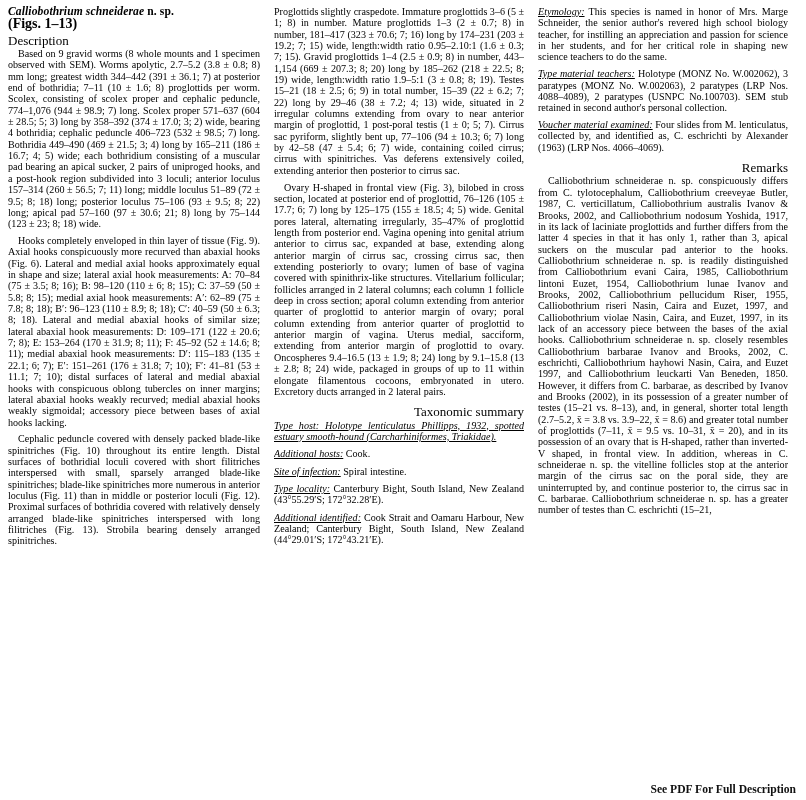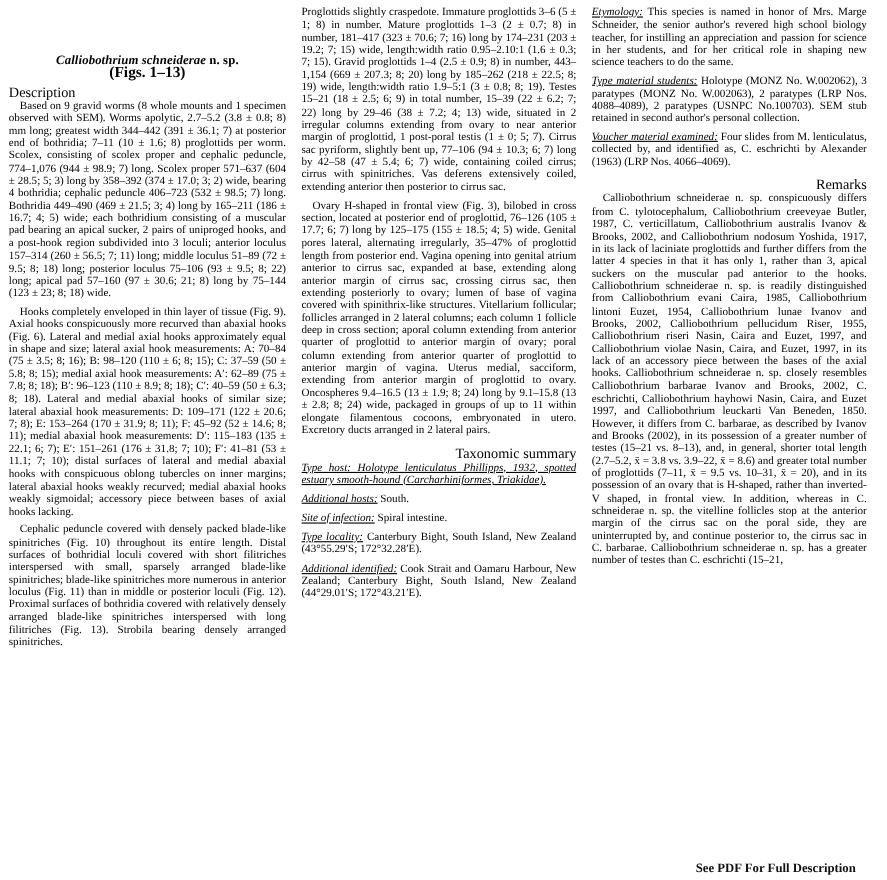--- a/index.html
+++ b/index.html
@@ -40,23 +40,22 @@
   .col.c2 { width: 250px; }
   .col.c3 { width: 250px; }
   p {
     margin: 0 0 0 0;
     text-indent: 10px;
     text-align: justify;
     hyphens: auto;
   }
   p.noindent { text-indent: 0; }
   .title-block {
-    text-align: center;
+    text-align: left;
     margin-bottom: 5px;
-    margin-top: 43px;
   }
   .sp-title {
     font-style: italic;
     font-weight: bold;
     font-size: 11.6px;
     letter-spacing: 0.1px;
   }
   .sp-title .roman {
     font-style: normal;
     font-weight: bold;
@@ -76,21 +75,21 @@
     margin-top: 9px;
     text-align: right;
   }
   .gap-sm { height: 5.5px; }
   .it { font-style: italic; text-decoration: underline; }
   .tax-entry {
     margin-bottom: 6px;
   }
   .footer-note {
     position: absolute;
-    right: 28px;
+    right: 10px;
     bottom: 4px;
     font-weight: bold;
     font-size: 11.6px;
     color: #111111;
     font-family: "Liberation Serif", serif;
   }
 </style>
 </head>
 <body>
 
@@ -117,40 +116,40 @@
       <div class="gap-sm"></div>
       <p>Ovary H-shaped in frontal view (Fig. 3), bilobed in cross section, located at posterior end of proglottid, 76–126 (105 ± 17.7; 6; 7) long by 125–175 (155 ± 18.5; 4; 5) wide. Genital pores lateral, alternating irregularly, 35–47% of proglottid length from posterior end. Vagina opening into genital atrium anterior to cirrus sac, expanded at base, extending along anterior margin of cirrus sac, crossing cirrus sac, then extending posteriorly to ovary; lumen of base of vagina covered with spinithrix-like structures. Vitellarium follicular; follicles arranged in 2 lateral columns; each column 1 follicle deep in cross section; aporal column extending from anterior quarter of proglottid to anterior margin of ovary; poral column extending from anterior quarter of proglottid to anterior margin of vagina. Uterus medial, sacciform, extending from anterior margin of proglottid to ovary. Oncospheres 9.4–16.5 (13 ± 1.9; 8; 24) long by 9.1–15.8 (13 ± 2.8; 8; 24) wide, packaged in groups of up to 11 within elongate filamentous cocoons, embryonated in utero. Excretory ducts arranged in 2 lateral pairs.</p>
 
       <h3 class="head spaced">Taxonomic summary</h3>
 
       <div class="tax-entry">
         <p class="noindent"><span class="it">Type host:</span><span class="it"> Holotype lenticulatus Phillipps, 1932, spotted estuary smooth-hound (Carcharhiniformes, Triakidae).</span></p>
       </div>
 
       <div class="tax-entry">
-        <p class="noindent"><span class="it">Additional hosts:</span><span> South.</span></p>
+        <p class="noindent"><span class="it">Additional hosts:</span><span> Cook.</span></p>
       </div>
 
       <div class="tax-entry">
         <p class="noindent"><span class="it">Site of infection:</span><span> Spiral intestine.</span></p>
       </div>
 
       <div class="tax-entry">
         <p class="noindent"><span class="it">Type locality:</span><span> Canterbury Bight, South Island, New Zealand (43°55.29′S; 172°32.28′E).</span></p>
       </div>
 
       <div class="tax-entry">
         <p class="noindent"><span class="it">Additional identified:</span><span> Cook Strait and Oamaru Harbour, New Zealand; Canterbury Bight, South Island, New Zealand (44°29.01′S; 172°43.21′E).</span></p>
       </div>
     </div>
 
     <div class="col c3">
       <p class="noindent"><span class="it">Etymology:</span><span> This species is named in honor of Mrs. Marge Schneider, the senior author's revered high school biology teacher, for instilling an appreciation and passion for science in her students, and for her critical role in shaping new science teachers to do the same.</span></p>
       <div class="gap-sm"></div>
-      <p class="noindent"><span class="it">Type material students:</span><span> Holotype (MONZ No. W.002062), 3 paratypes (MONZ No. W.002063), 2 paratypes (LRP Nos. 4088–4089), 2 paratypes (USNPC No.100703). SEM stub retained in second author's personal collection.</span></p>
+      <p class="noindent"><span class="it">Type material teachers:</span><span> Holotype (MONZ No. W.002062), 3 paratypes (MONZ No. W.002063), 2 paratypes (LRP Nos. 4088–4089), 2 paratypes (USNPC No.100703). SEM stub retained in second author's personal collection.</span></p>
       <div class="gap-sm"></div>
       <p class="noindent"><span class="it">Voucher material examined:</span><span> Four slides from M. lenticulatus, collected by, and identified as, C. eschrichti by Alexander (1963) (LRP Nos. 4066–4069).</span></p>
 
       <h3 class="head spaced">Remarks</h3>
 
       <p>Calliobothrium schneiderae n. sp. conspicuously differs from C. tylotocephalum, Calliobothrium creeveyae Butler, 1987, C. verticillatum, Calliobothrium australis Ivanov &amp; Brooks, 2002, and Calliobothrium nodosum Yoshida, 1917, in its lack of laciniate proglottids and further differs from the latter 4 species in that it has only 1, rather than 3, apical suckers on the muscular pad anterior to the hooks. Calliobothrium schneiderae n. sp. is readily distinguished from Calliobothrium evani Caira, 1985, Calliobothrium lintoni Euzet, 1954, Calliobothrium lunae Ivanov and Brooks, 2002, Calliobothrium pellucidum Riser, 1955, Calliobothrium riseri Nasin, Caira and Euzet, 1997, and Calliobothrium violae Nasin, Caira, and Euzet, 1997, in its lack of an accessory piece between the bases of the axial hooks. Calliobothrium schneiderae n. sp. closely resembles Calliobothrium barbarae Ivanov and Brooks, 2002, C. eschrichti, Calliobothrium hayhowi Nasin, Caira, and Euzet 1997, and Calliobothrium leuckarti Van Beneden, 1850. However, it differs from C. barbarae, as described by Ivanov and Brooks (2002), in its possession of a greater number of testes (15–21 vs. 8–13), and, in general, shorter total length (2.7–5.2, x̄ = 3.8 vs. 3.9–22, x̄ = 8.6) and greater total number of proglottids (7–11, x̄ = 9.5 vs. 10–31, x̄ = 20), and in its possession of an ovary that is H-shaped, rather than inverted-V shaped, in frontal view. In addition, whereas in C. schneiderae n. sp. the vitelline follicles stop at the anterior margin of the cirrus sac on the poral side, they are uninterrupted by, and continue posterior to, the cirrus sac in C. barbarae. Calliobothrium schneiderae n. sp. has a greater number of testes than C. eschrichti (15–21,</p>
     </div>
 
   </div>
 

